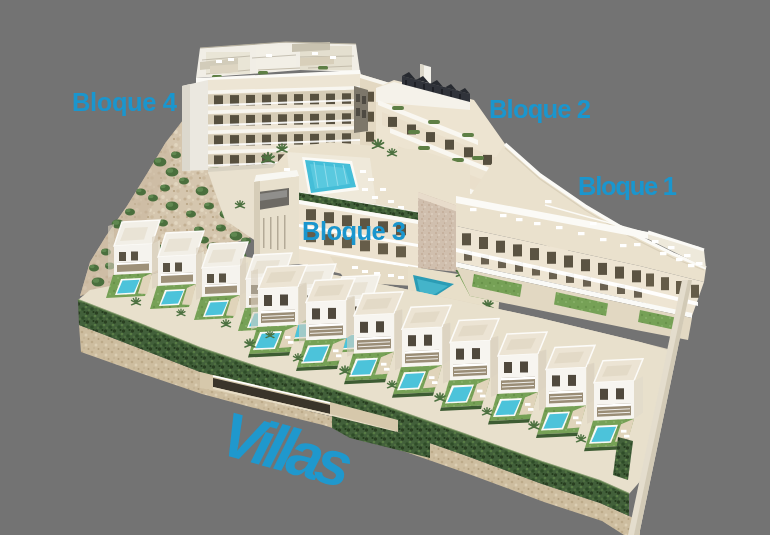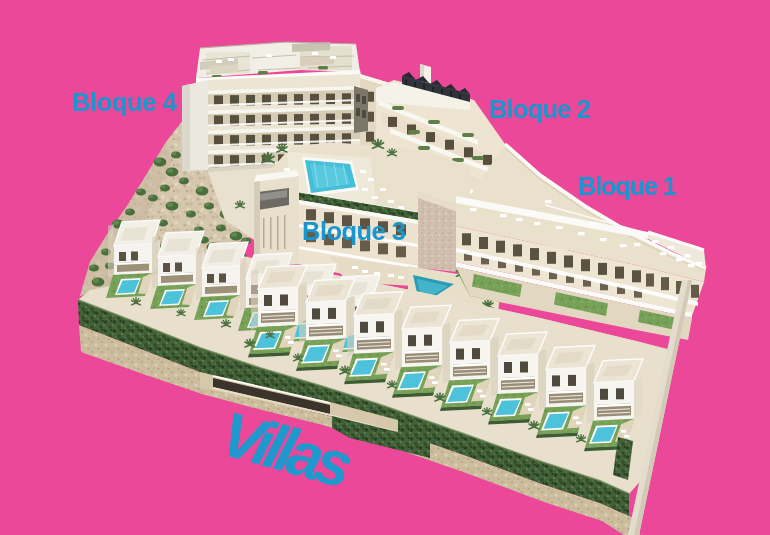--- a/index.html
+++ b/index.html
@@ -1,15 +1,15 @@
 <!DOCTYPE html>
 <html><head><meta charset="utf-8">
 <style>
 html,body{margin:0;padding:0;background:#ffffff;}
-#stage{position:relative;width:770px;height:535px;background:#ec4899;overflow:hidden;
+#stage{position:relative;width:770px;height:535px;background:#737373;overflow:hidden;
 font-family:"Liberation Sans", sans-serif;}
 </style></head><body>
 <div id="stage">
 <svg width="770" height="535" viewBox="0 0 770 535" xmlns="http://www.w3.org/2000/svg">
 <defs>
 <pattern id="hedgeP" width="9" height="9" patternUnits="userSpaceOnUse">
  <rect width="9" height="9" fill="#42603a"></rect>
  <circle cx="2" cy="3" r="1.8" fill="#2f4c28"></circle>
  <circle cx="6.5" cy="7" r="1.7" fill="#293f21"></circle>
  <circle cx="5" cy="1" r="1.3" fill="#587c45"></circle>

